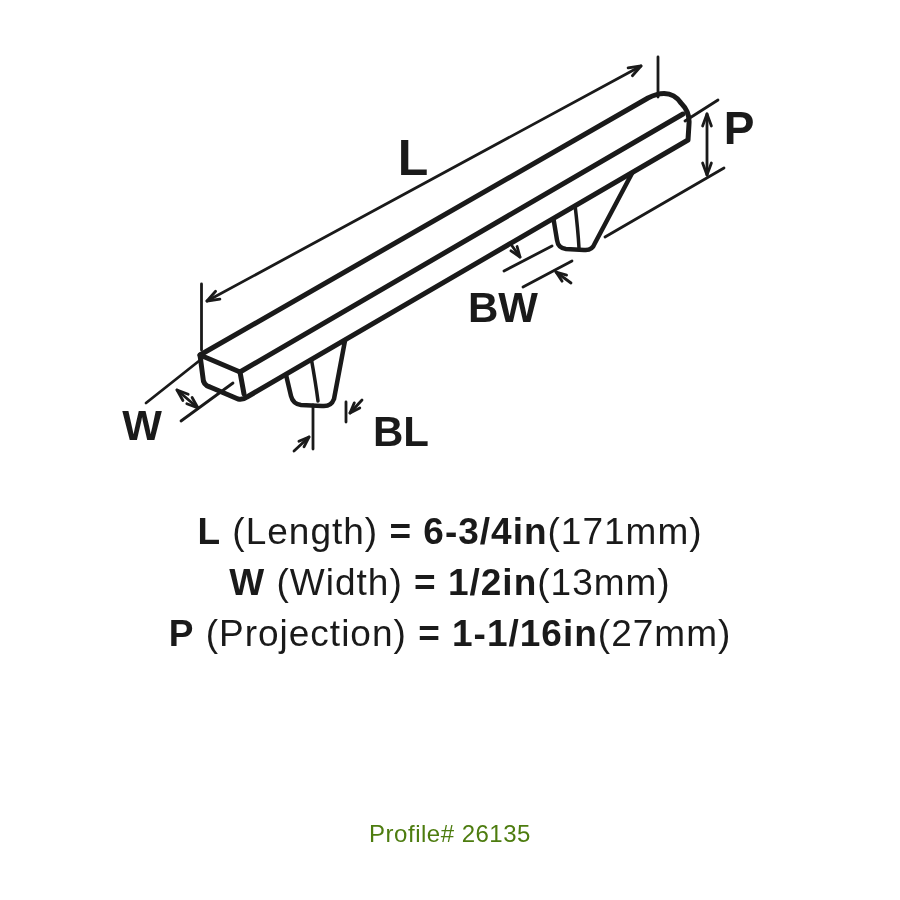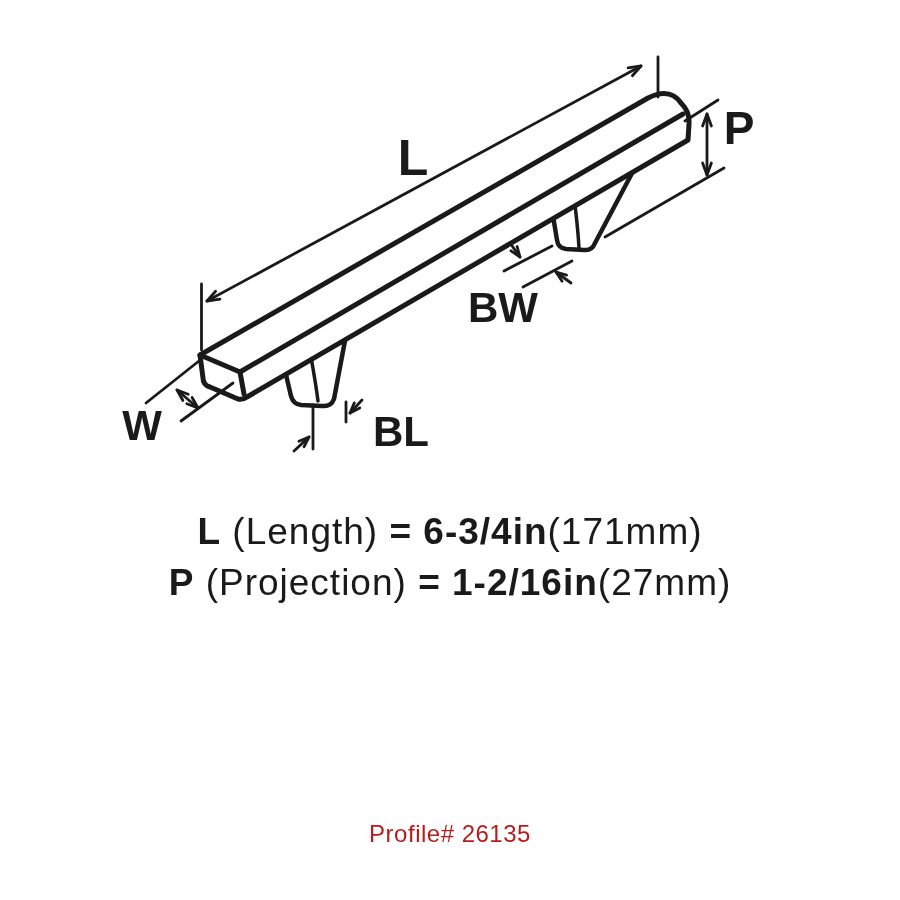--- a/index.html
+++ b/index.html
@@ -48,21 +48,21 @@
   .dim-line b { font-weight: 700; }
   .dim-line .nm { font-weight: 400; }
   .footer-line {
     position: absolute;
     left: 0;
     top: 820px;
     width: 900px;
     text-align: center;
     font-size: 24px;
     letter-spacing: 0.5px;
-    color: #b91c1c;
+    color: #4d7c0f;
   }
 </style>
 </head>
 <body>
 
 <div class="frame">
 
   <svg class="diagram-svg" viewBox="0 0 900 900">
     <g stroke="#1a1a1a" fill="none" stroke-linecap="round" stroke-linejoin="round">
 
@@ -113,18 +113,19 @@
 
     <text class="svg-label big" x="413" y="175" text-anchor="middle">L</text>
     <text class="svg-label proj" x="739" y="144" text-anchor="middle">P</text>
     <text class="svg-label bold" x="142" y="440" text-anchor="middle">W</text>
     <text class="svg-label bold" x="401" y="446" text-anchor="middle">BL</text>
     <text class="svg-label bold" x="503" y="322" text-anchor="middle">BW</text>
   </svg>
 
   <div class="spec-block">
     <div class="dim-line"><b>L</b> <span class="nm">(Length)</span> <b>=</b> <b>6-3/4in</b><span class="nm">(171mm)</span></div>
-    <div class="dim-line"><b>P</b> <span class="nm">(Projection)</span> <b>=</b> <b>1-2/16in</b><span class="nm">(27mm)</span></div>
+    <div class="dim-line"><b>W</b> <span class="nm">(Width)</span> <b>=</b> <b>1/2in</b><span class="nm">(13mm)</span></div>
+    <div class="dim-line"><b>P</b> <span class="nm">(Projection)</span> <b>=</b> <b>1-1/16in</b><span class="nm">(27mm)</span></div>
   </div>
 
   <div class="footer-line">Profile# 26135</div>
 
 </div>
 
 </body></html>

